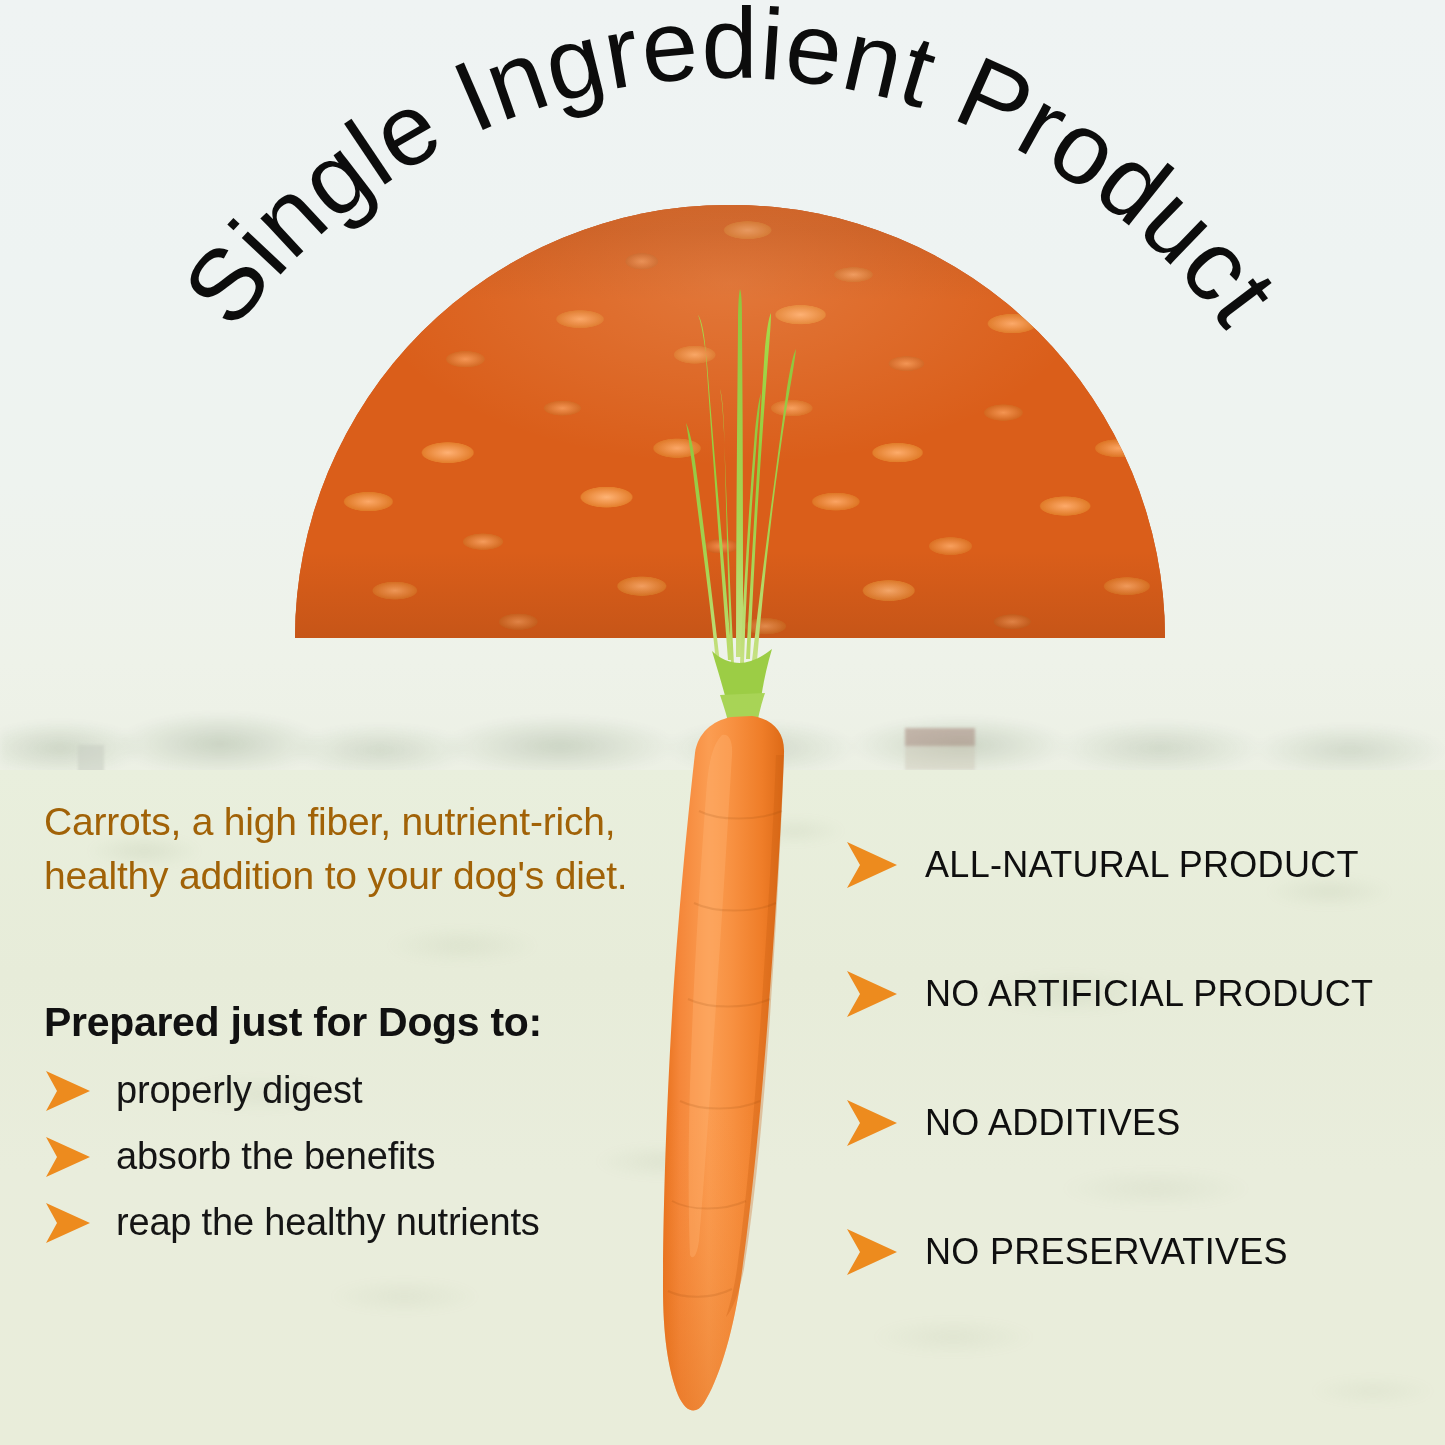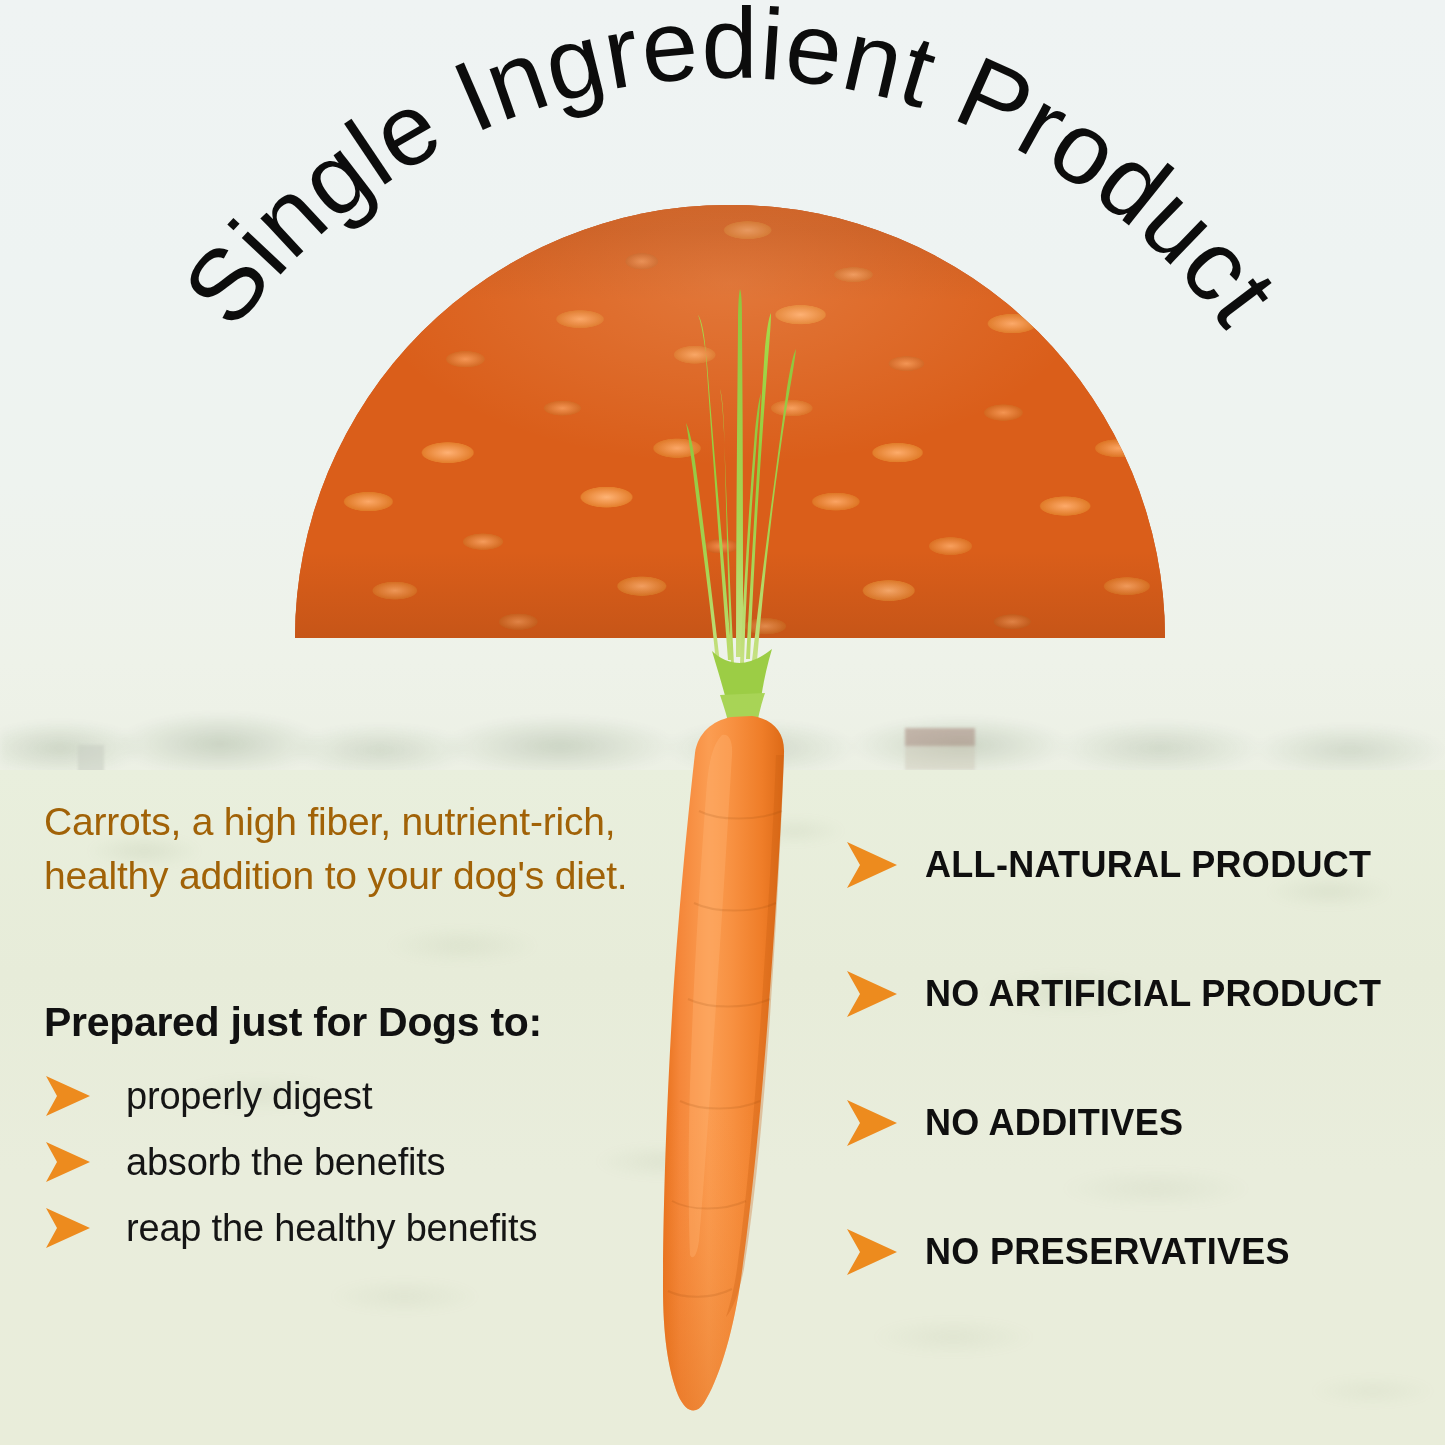--- a/index.html
+++ b/index.html
@@ -150,41 +150,41 @@
   .benefit-head{
     font-size:41px;font-weight:700;color:#111111;
     letter-spacing:-.3px;line-height:1.1;margin:0 0 16px 0;
   }
   .benefit-body{
     font-size:39px;font-weight:400;color:#a16207;
     line-height:1.38;margin:0;letter-spacing:-.2px;
   }
   .prep-head{
     font-size:41px;font-weight:700;color:#111111;
-    letter-spacing:-.3px;margin:0 0 6px 0;
+    letter-spacing:-.3px;margin:0 0 12px 0;
   }
   .prep-list{list-style:none;margin:0;padding:0;}
   .prep-item{
-    display:flex;align-items:flex-end;gap:34px;
+    display:flex;align-items:center;gap:24px;
     height:66px;
   }
   .prep-label{
     font-size:38px;font-weight:400;color:#151515;letter-spacing:-.2px;
   }
 
   
   .right-col{
     position:absolute;left:845px;top:800px;width:600px;
   }
   .feat-item{
     display:flex;align-items:center;gap:26px;
     height:129px;
   }
   .feat-label{
-    font-size:36px;font-weight:700;color:#0f0f0f;
+    font-size:36px;font-weight:400;color:#0f0f0f;
     letter-spacing:.3px;white-space:nowrap;
   }
 
   .arrow{display:block;flex:0 0 auto;}
   .prep-arrow{width:48px;height:44px;}
   .feat-arrow{width:54px;height:50px;}
 </style>
 </head>
 <body>
 
@@ -310,21 +310,21 @@
       <li class="prep-item">
         <svg class="arrow prep-arrow" viewBox="0 0 48 44">
           <path d="M2,2 L46,22 L2,42 L13,22 Z" fill="#ED8B1E"></path>
         </svg>
         <span class="prep-label">absorb the benefits</span>
       </li>
       <li class="prep-item">
         <svg class="arrow prep-arrow" viewBox="0 0 48 44">
           <path d="M2,2 L46,22 L2,42 L13,22 Z" fill="#ED8B1E"></path>
         </svg>
-        <span class="prep-label">reap the healthy benefits</span>
+        <span class="prep-label">reap the healthy nutrients</span>
       </li>
     </ul>
   </div>
 
   <div class="right-col">
     <div class="feat-item">
       <svg class="arrow feat-arrow" viewBox="0 0 54 50">
         <path d="M2,2 L52,25 L2,48 L15,25 Z" fill="#ED8B1E"></path>
       </svg>
       <span class="feat-label">ALL-NATURAL PRODUCT</span>

